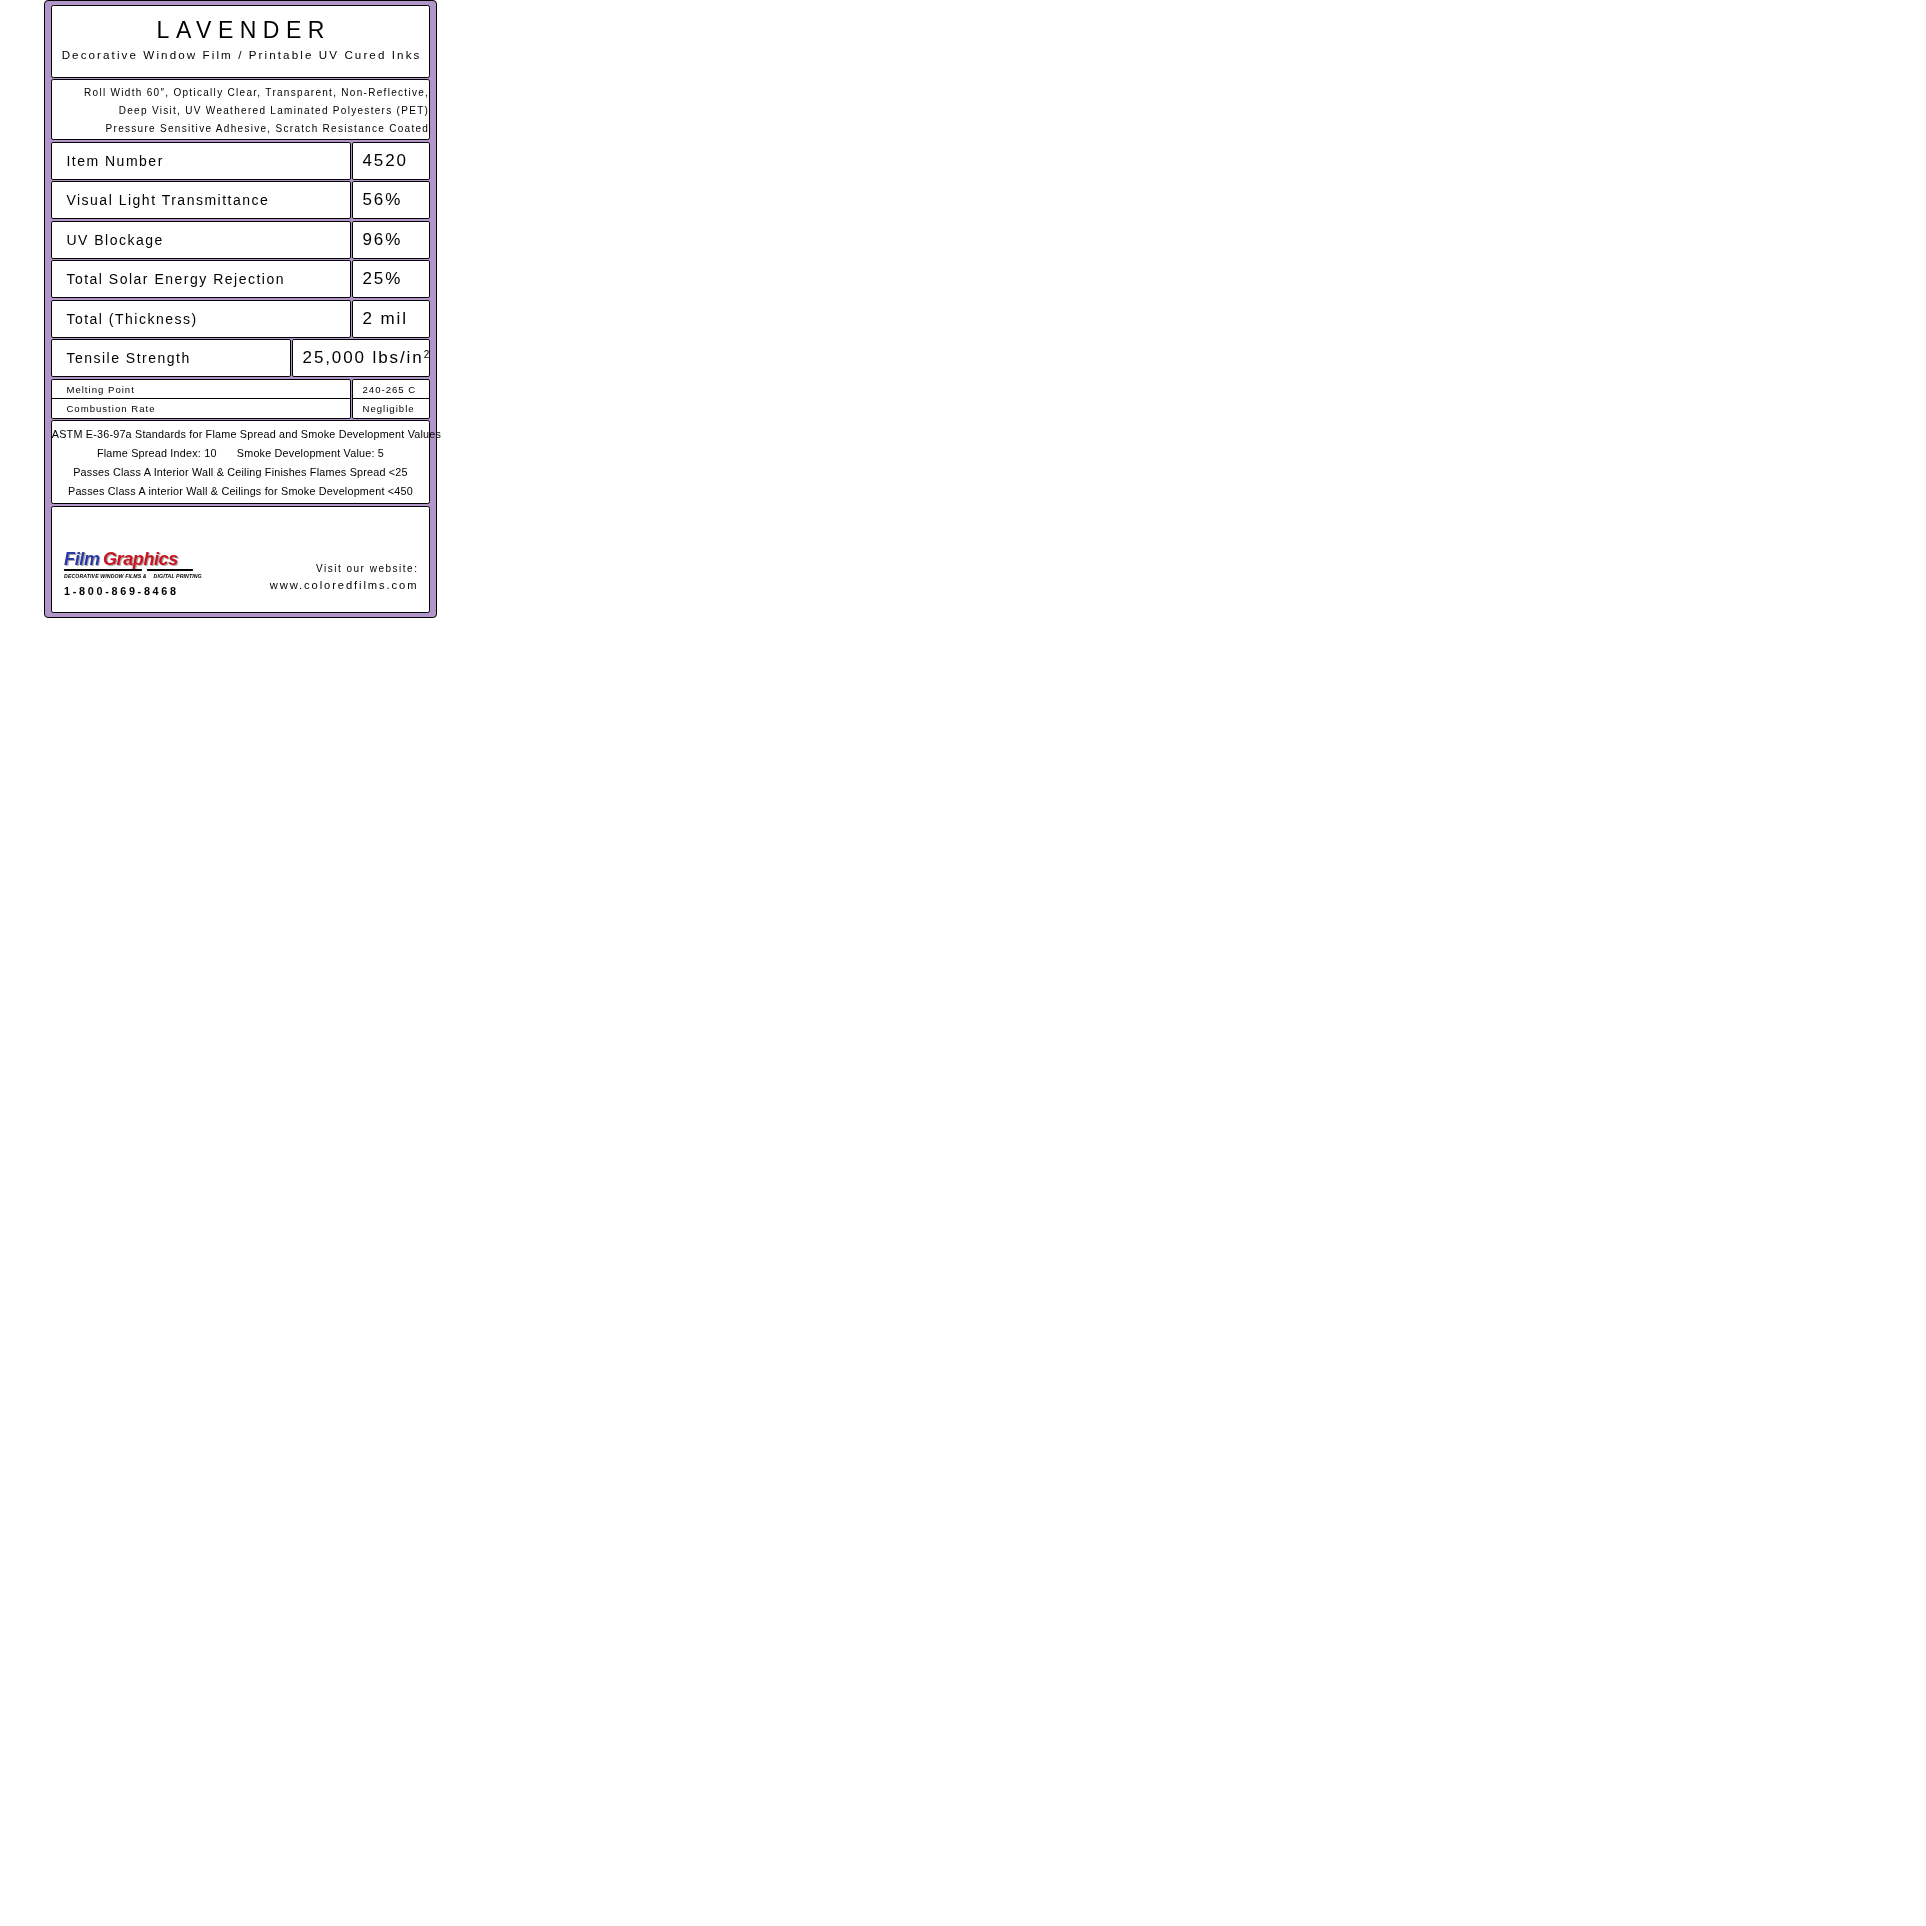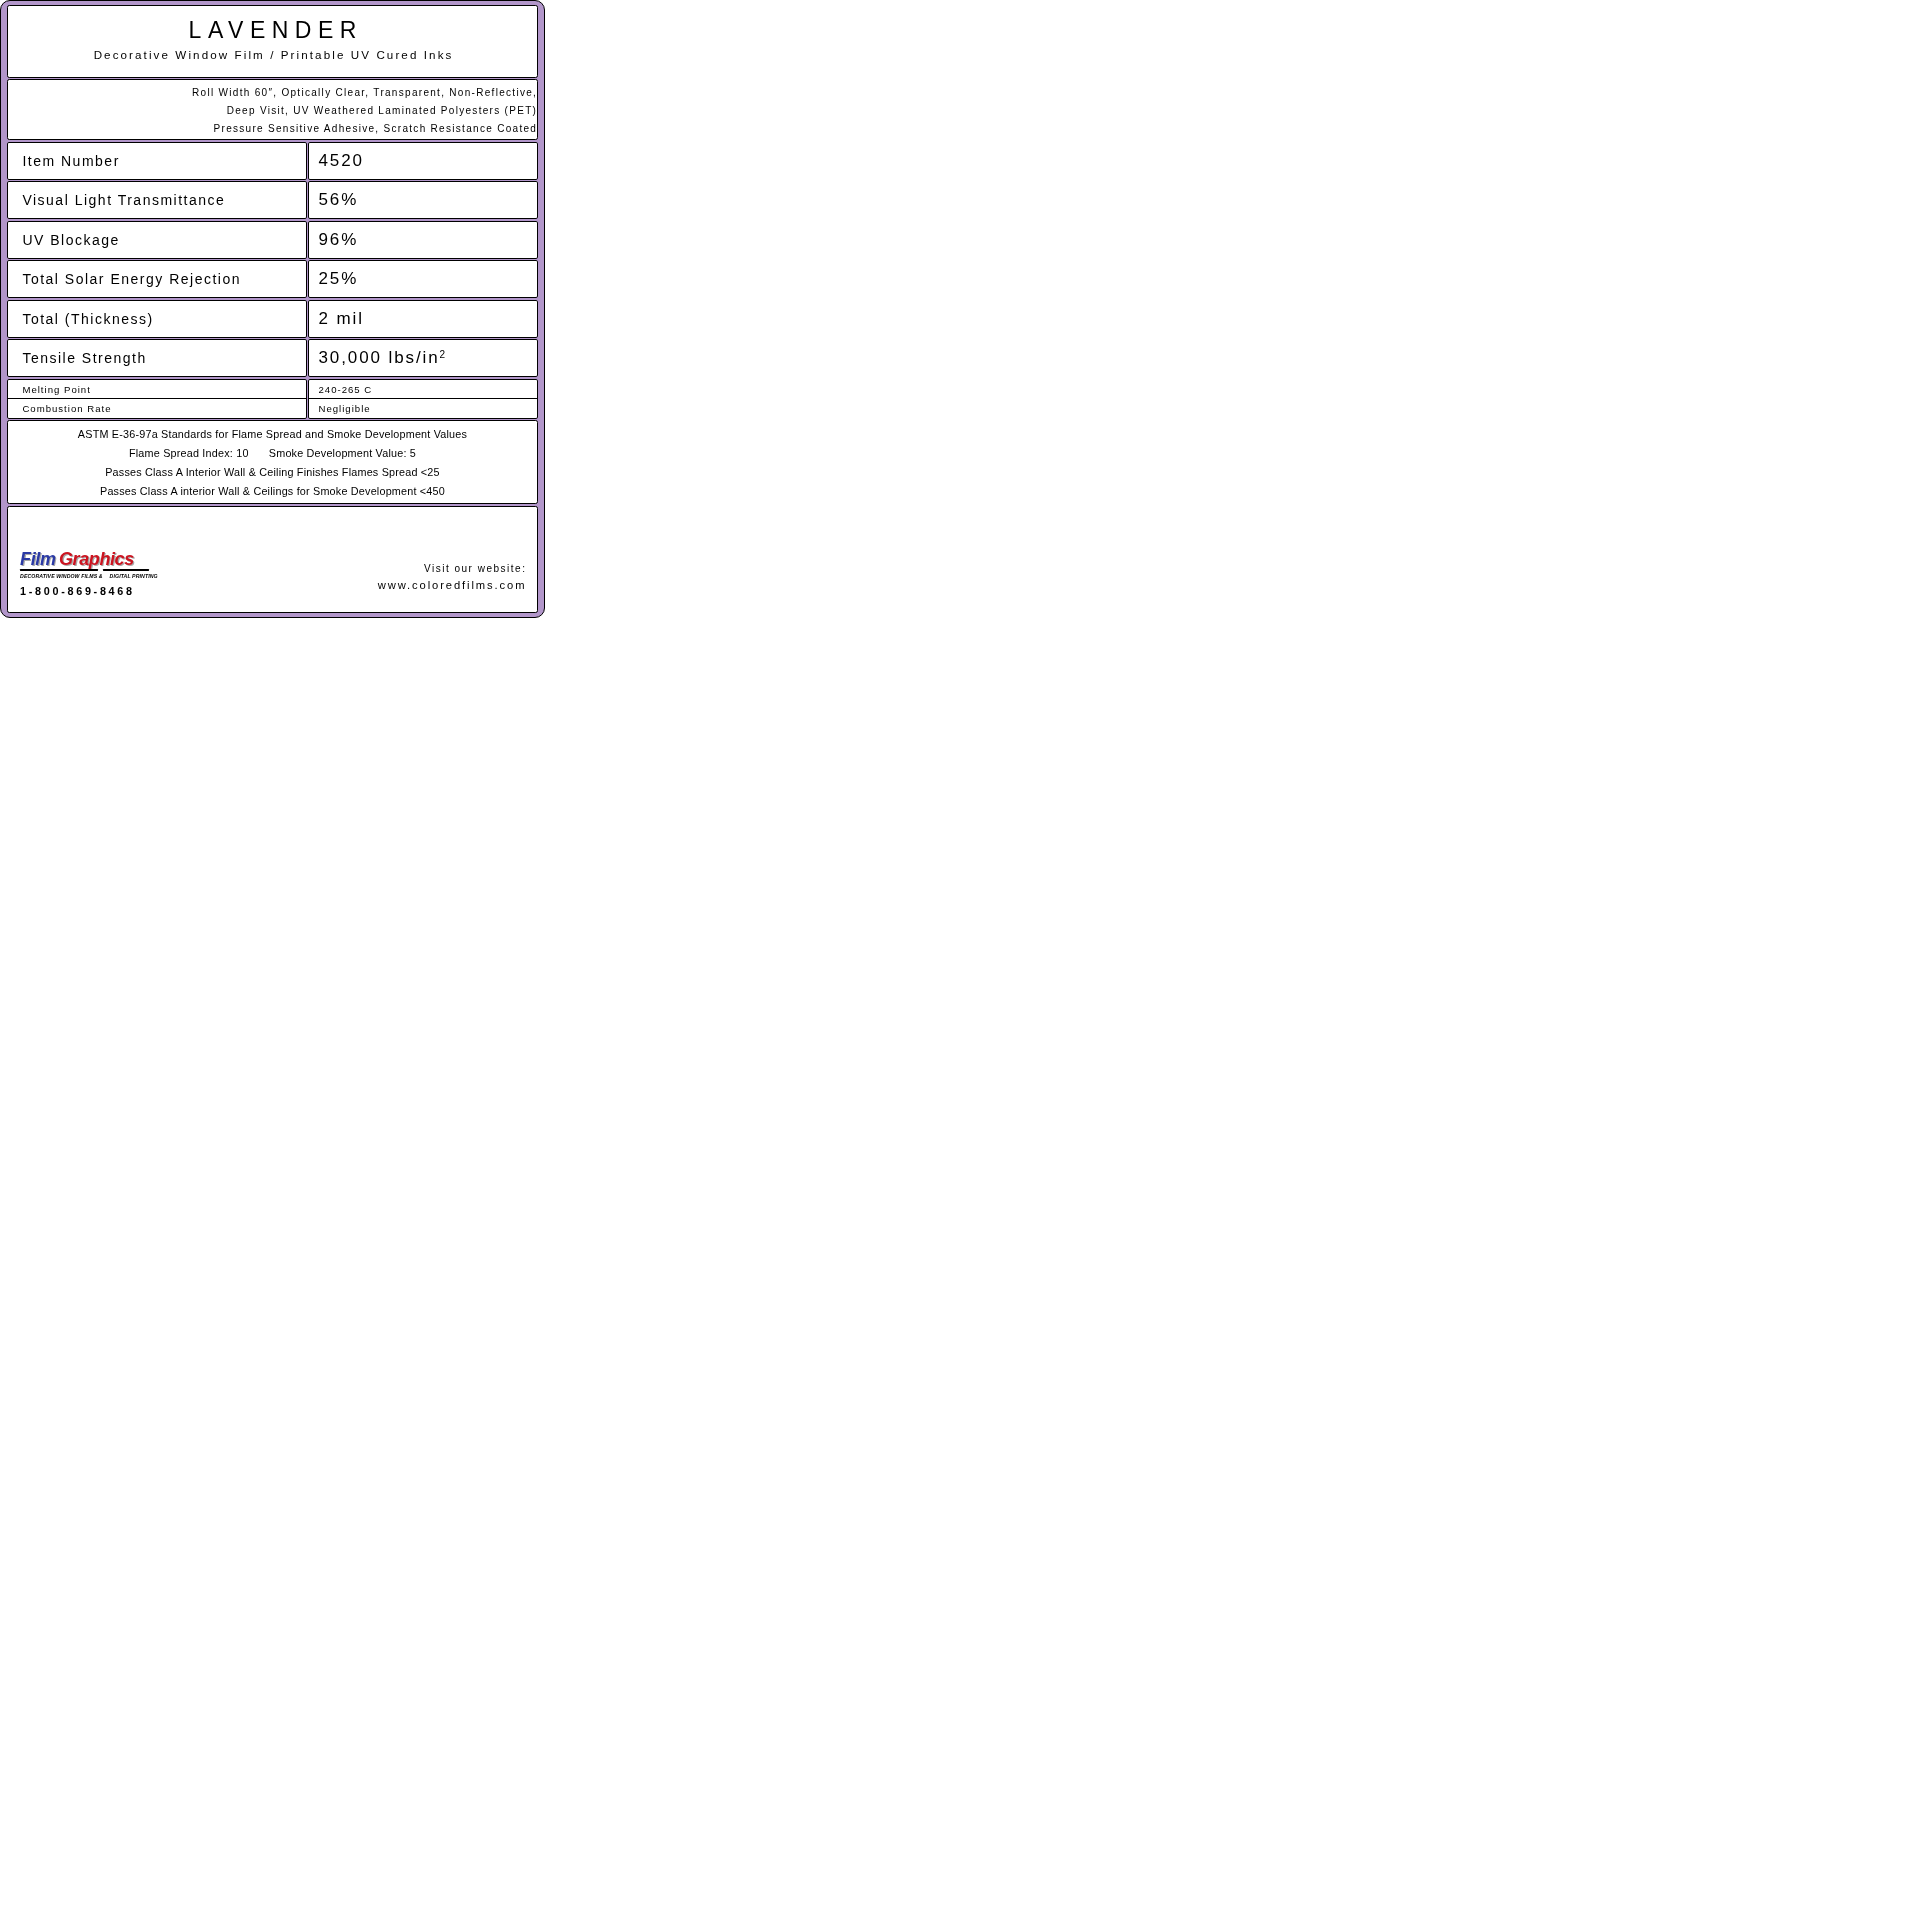--- a/index.html
+++ b/index.html
@@ -3,27 +3,28 @@
 <meta charset="utf-8">
 <style>
   * { box-sizing: border-box; margin: 0; padding: 0; }
   html, body { background: #ffffff; }
   body {
     font-family: "Liberation Sans", sans-serif;
     color: #000;
     -webkit-font-smoothing: antialiased;
   }
   .page {
-    width: 545px;
+    width: 393px;
     height: 618px;
     background: var(--purple, #b296ca);
     border: 1.2px solid #000;
-    border-radius: 10px;
+    border-radius: 4px;
     padding: 3.9px 5.8px 4.6px 5.8px;
     position: relative;
+    margin-left: 44px;
   }
   .box {
     background: #fff;
     border: 1.5px solid #000;
     border-radius: 2.3px;
     margin-bottom: 1.5px;
   }
   
   .title-box {
     height: 73px;
@@ -216,21 +217,21 @@
     <div class="cell value-cell">
       <span class="value-text">2 mil</span>
     </div>
   </div>
 
   <div class="spec-row big">
     <div class="cell label-cell">
       <span class="label-text">Tensile Strength</span>
     </div>
     <div class="cell value-cell">
-      <span class="value-text"><span>30,000 lbs/in</span><sup>2</sup></span>
+      <span class="value-text"><span>25,000 lbs/in</span><sup>2</sup></span>
     </div>
   </div>
 
   <div class="spec-row small">
     <div class="cell label-cell">
       <div class="sub">
           <span>Melting Point</span>
         </div>
       <div class="sub divided">
           <span>Combustion Rate</span>

